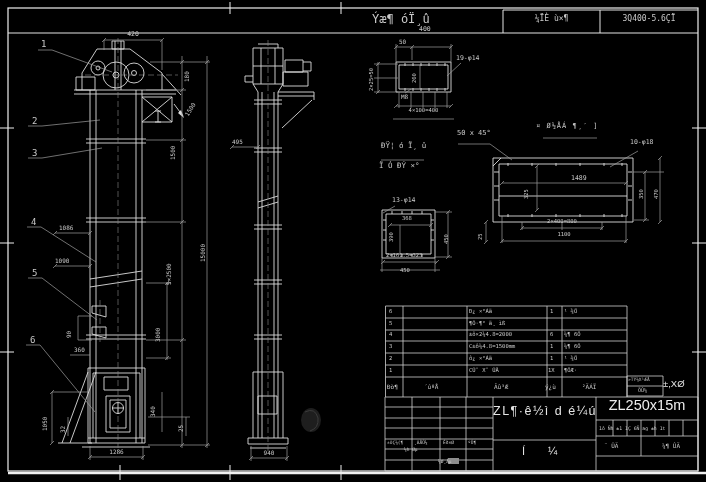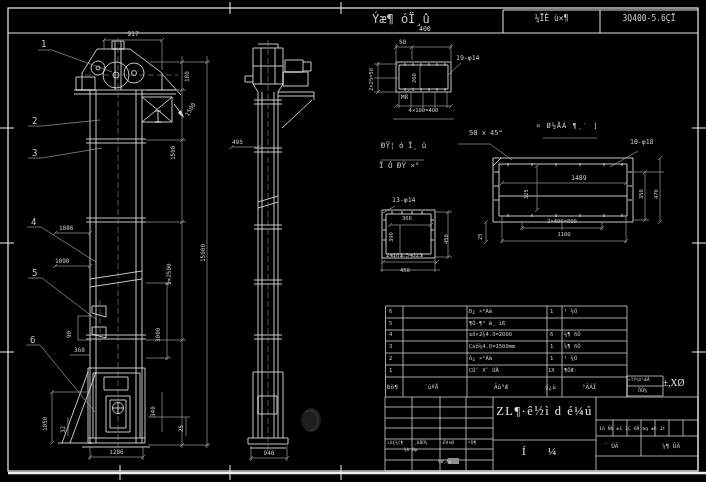--- a/index.html
+++ b/index.html
@@ -3,21 +3,21 @@
 <meta charset="utf-8">
 <style>
   html,body{margin:0;padding:0;background:#000;}
   .sheet{position:relative;width:706px;height:482px;background:#000;overflow:hidden;
          font-family:"DejaVu Sans Mono","Liberation Mono",monospace;}
   svg{position:absolute;left:0;top:0;}
   .t{position:absolute;color:#c9c9c9;font-size:6px;line-height:1;white-space:nowrap;}
   .v{transform:rotate(-90deg);transform-origin:0 0;}
   .diag{transform:rotate(-58deg);transform-origin:0 0;}
   .c{text-align:center;}
-  .big{color:#e6e6e6;font-family:Liberation Serif, serif;}
+  .big{color:#e6e6e6;font-family:Liberation Sans, sans-serif;}
 </style>
 </head>
 <body>
 
 <div class="sheet">
 
   <svg width="706" height="482" viewBox="0 0 706 482">
 
     <ellipse cx="311" cy="420" rx="10" ry="12" fill="#1e1e1e"></ellipse>
     <path d="M305,412 Q315,407 318,418 Q319,428 310,431" stroke="#3b3b3b" fill="none" stroke-width="1"></path>
@@ -171,21 +171,21 @@
   <span class="t c" style="left:503px;top:15px;width:97px;font-size:8px">¼ÏÈ ù×¶</span>
   <span class="t c" style="left:600px;top:15px;width:98px;font-size:8px">3Q400-5.6ÇÏ</span>
 
   <span class="t" style="left:41px;top:40px;font-size:9px">1</span>
   <span class="t" style="left:32px;top:117px;font-size:9px">2</span>
   <span class="t" style="left:32px;top:149px;font-size:9px">3</span>
   <span class="t" style="left:31px;top:218px;font-size:9px">4</span>
   <span class="t" style="left:32px;top:269px;font-size:9px">5</span>
   <span class="t" style="left:30px;top:336px;font-size:9px">6</span>
 
-  <span class="t c" style="left:104px;top:31px;width:58px;font-size:6.5px">917</span>
+  <span class="t c" style="left:104px;top:31px;width:58px;font-size:6.5px">420</span>
   <span class="t" style="left:59px;top:225px">1086</span>
   <span class="t" style="left:55px;top:258px">1090</span>
   <span class="t v" style="left:66px;top:338px">90</span>
   <span class="t" style="left:74px;top:347px">360</span>
   <span class="t v" style="left:42px;top:431px">1050</span>
   <span class="t v" style="left:60px;top:433px">32</span>
   <span class="t v" style="left:150px;top:417px">340</span>
   <span class="t v" style="left:178px;top:432px">25</span>
   <span class="t c" style="left:90px;top:449px;width:53px">1286</span>
   <span class="t v" style="left:184px;top:82px">180</span>
@@ -198,21 +198,21 @@
   <span class="t" style="left:232px;top:139px">495</span>
   <span class="t c" style="left:251px;top:450px;width:36px">940</span>
 
   <span class="t" style="left:399px;top:39px">50</span>
   <span class="t" style="left:456px;top:55px;font-size:6.5px">19-φ14</span>
   <span class="t v" style="left:369px;top:91px;font-size:5.5px">2×25=50</span>
   <span class="t v" style="left:412px;top:83px;font-size:5.5px">260</span>
   <span class="t" style="left:401px;top:94px">M8</span>
   <span class="t c" style="left:396px;top:108px;width:55px;font-size:5.5px">4×100=400</span>
 
-  <span class="t" style="left:469px;top:130px;font-size:7px">50 x 45°</span>
+  <span class="t" style="left:457px;top:130px;font-size:7px">50 x 45°</span>
   <span class="t" style="left:381px;top:142px;font-size:7.5px">ÐŸ¦ ó Ï¸ û</span>
   <span class="t" style="left:379px;top:162px;font-size:7.5px">Ï Ó ÐÝ ×°</span>
 
   <span class="t" style="left:392px;top:197px;font-size:6.5px">13-φ14</span>
   <span class="t" style="left:402px;top:216px;font-size:5.5px">368</span>
   <span class="t v" style="left:389px;top:242px;font-size:5.5px">390</span>
   <span class="t v" style="left:444px;top:244px;font-size:5.5px">450</span>
   <span class="t" style="left:386px;top:253px;font-size:5.5px">2×161.5=323</span>
   <span class="t" style="left:400px;top:268px;font-size:5.5px">450</span>
 
@@ -258,20 +258,21 @@
 
   <span class="t" style="left:387px;top:384px">Ðò¶</span>
   <span class="t" style="left:424px;top:384px">´úºÅ</span>
   <span class="t" style="left:494px;top:384px">Ãû³Æ</span>
   <span class="t" style="left:545px;top:384px">ý¿ù</span>
   <span class="t" style="left:582px;top:384px">²ÄÁÏ</span>
 
   <span class="t c big" style="left:493px;top:405px;width:103px;font-size:12.5px;letter-spacing:1.5px">ZL¶·ê½ì d é¼ú</span>
   <span class="t big" style="left:522px;top:446px;font-size:11px">Í</span>
   <span class="t big" style="left:548px;top:446px;font-size:11px">¼</span>
+  <span class="t c big" style="left:597px;top:398px;width:100px;font-size:14.5px;color:#ededed">ZL250x15m</span>
   <span class="t" style="left:599px;top:427px;font-size:4.8px">1ô Ñh  ±1 1Ç  6Ñ ag  ±h 1t</span>
   <span class="t" style="left:604px;top:443px">¨ ÛÄ</span>
   <span class="t" style="left:662px;top:443px">¼¶ ÛÄ</span>
   <span class="t" style="left:628px;top:378px;font-size:4.5px">»TÝ¼X¹ÆÅ</span>
   <span class="t" style="left:638px;top:388px;font-size:5px">ÕÛ¼</span>
   <span class="t big" style="left:663px;top:379px;font-size:9.5px">±,XØ</span>
   <span class="t" style="left:387px;top:441px;font-size:4.5px">±ôÇ¼(¶</span>
   <span class="t" style="left:414px;top:441px;font-size:4.5px">¸ÄÅÛ¼</span>
   <span class="t" style="left:443px;top:441px;font-size:4.5px">Êð×Ø</span>
   <span class="t" style="left:468px;top:441px;font-size:4.5px">ºÛ¶</span>

